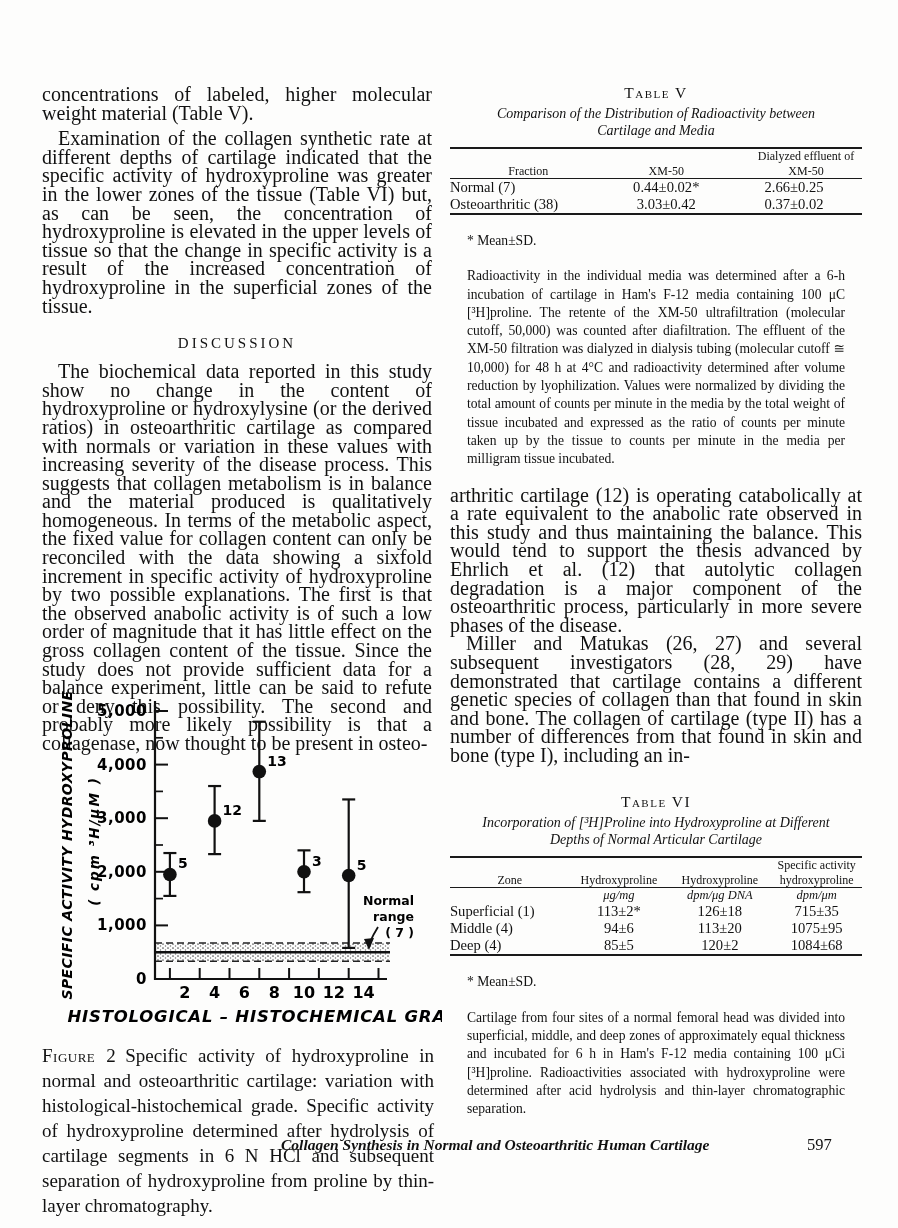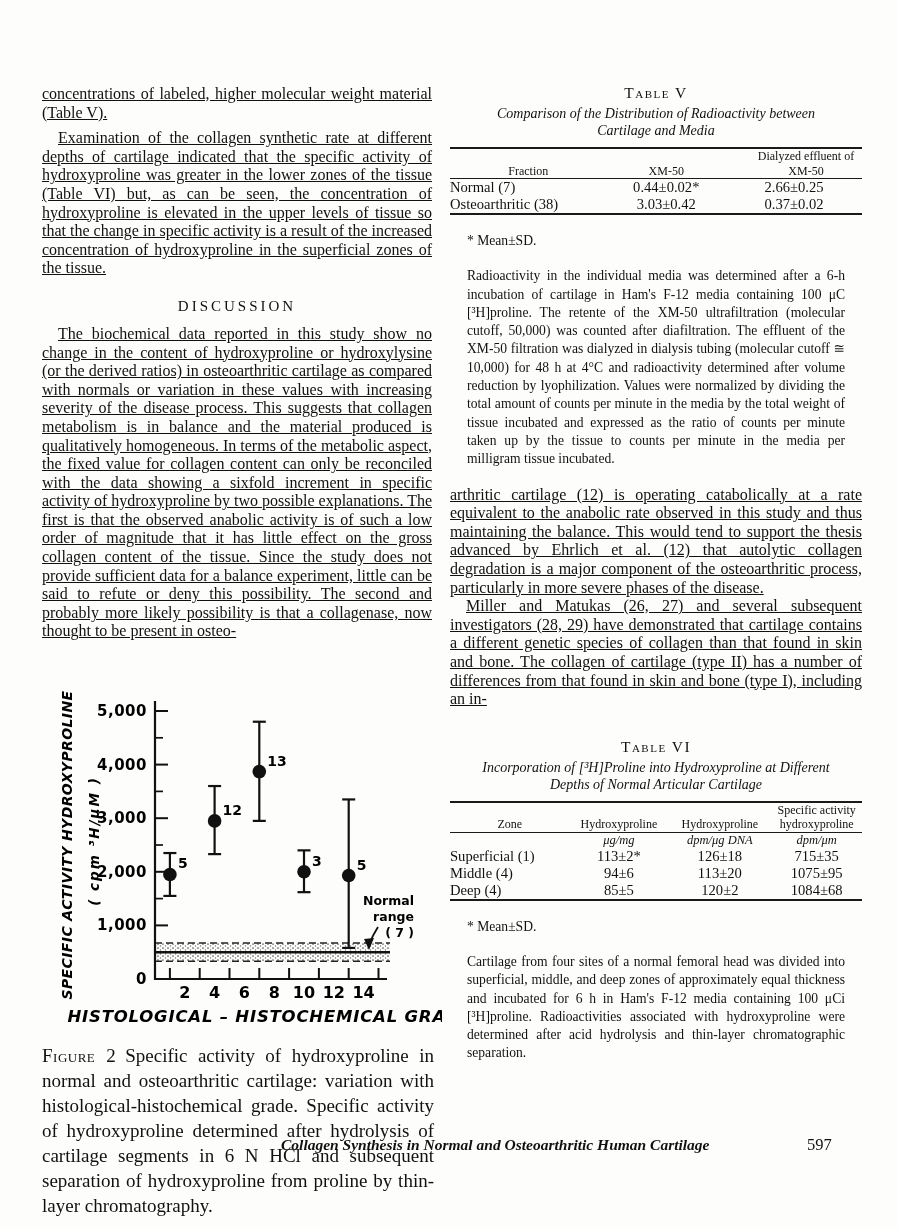--- a/index.html
+++ b/index.html
@@ -1,20 +1,20 @@
 <!DOCTYPE html>
 <html><head>
 <meta charset="utf-8">
 <style>
   html,body{margin:0;padding:0;background:#ffffff;}
   .page{position:relative;width:898px;height:1228px;background:#fdfdfc;overflow:hidden;
         font-family:"Liberation Serif",serif;color:#111;}
   .col-left{position:absolute;left:42px;top:85px;width:390px;}
   .col-right{position:absolute;left:450px;top:84px;width:412px;}
-  .body-text{margin:0;font-size:16px;line-height:18.6px;text-align:justify;text-decoration:underline;}
+  .body-text{margin:0;font-size:20px;line-height:18.6px;text-align:justify;}
   .indent{text-indent:16px;}
   .mt7{margin-top:7px;}
   .mt31{margin-top:14px;}
   .section-heading{margin:20px 0 10px;font-size:15px;font-weight:400;text-align:center;
         letter-spacing:3px;}
   
   .figure2{position:absolute;left:0;top:606px;width:400px;margin:0;}
   .figcap{margin:4px 0 0;width:392px;font-size:19px;line-height:25px;text-align:justify;}
   .fig-label{font-variant:small-caps;letter-spacing:.5px;margin-right:9px;}
   

